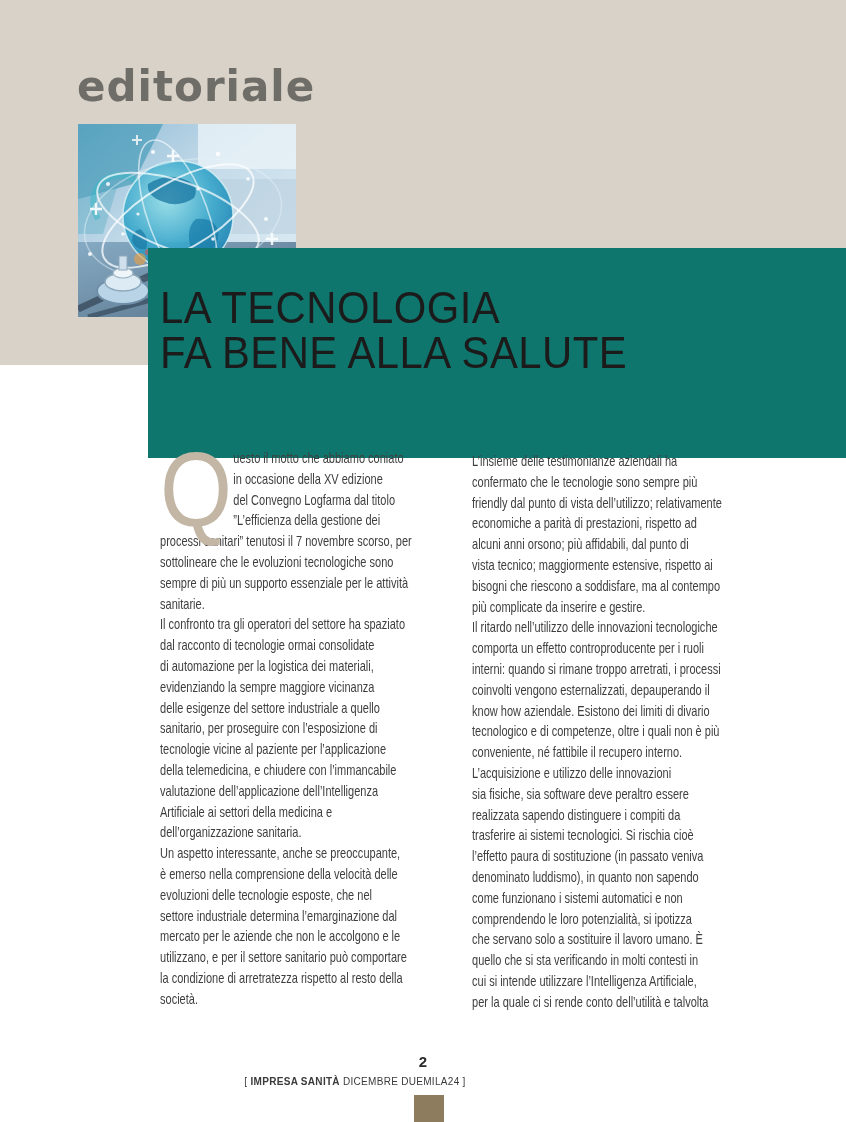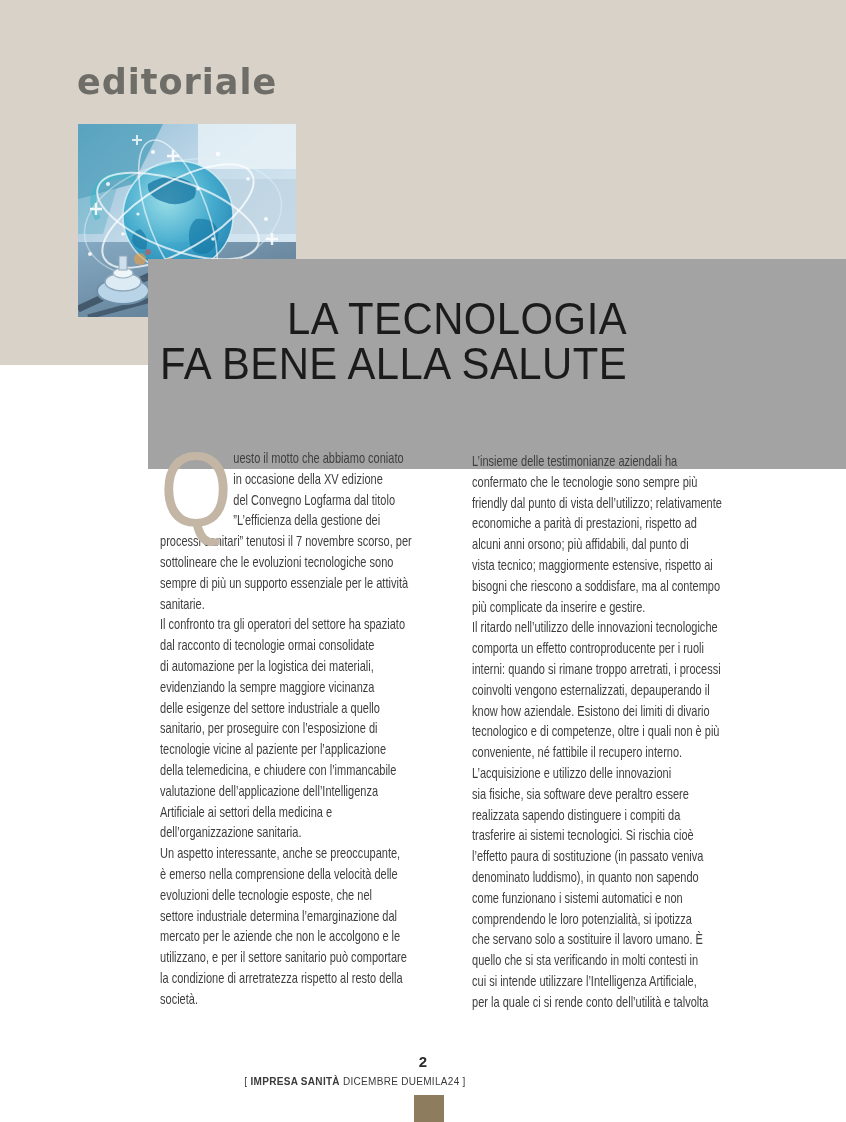--- a/index.html
+++ b/index.html
@@ -17,38 +17,37 @@
     position: absolute; left: 0; top: 0;
     width: 846px; height: 365px;
     background: #d8d2c8;
   }
 
   
   .section-label {
     position: absolute; left: 77px; top: 62px;
     font-family: "DejaVu Sans", sans-serif;
     font-weight: bold;
-    font-size: 35px;
+    font-size: 42px;
     letter-spacing: 1px;
     color: #6f6d68;
   }
 
   
   .hero-image {
     position: absolute; left: 78px; top: 124px;
     width: 218px; height: 193px;
     overflow: hidden;
   }
 
   
   .title-box {
-    position: absolute; left: 148px; top: 259px;
+    position: absolute; left: 148px; top: 248px;
     width: 698px; height: 210px;
-    background: #a3a3a3;
-    text-align: right;
+    background: #0f766e;
   }
   .article-title {
     position: absolute; left: 12px; top: 37px;
     margin: 0;
     font-size: 45px;
     font-weight: 400;
     line-height: 45px;
     letter-spacing: 0.5px;
     color: #1b1b1b;
     white-space: pre;

